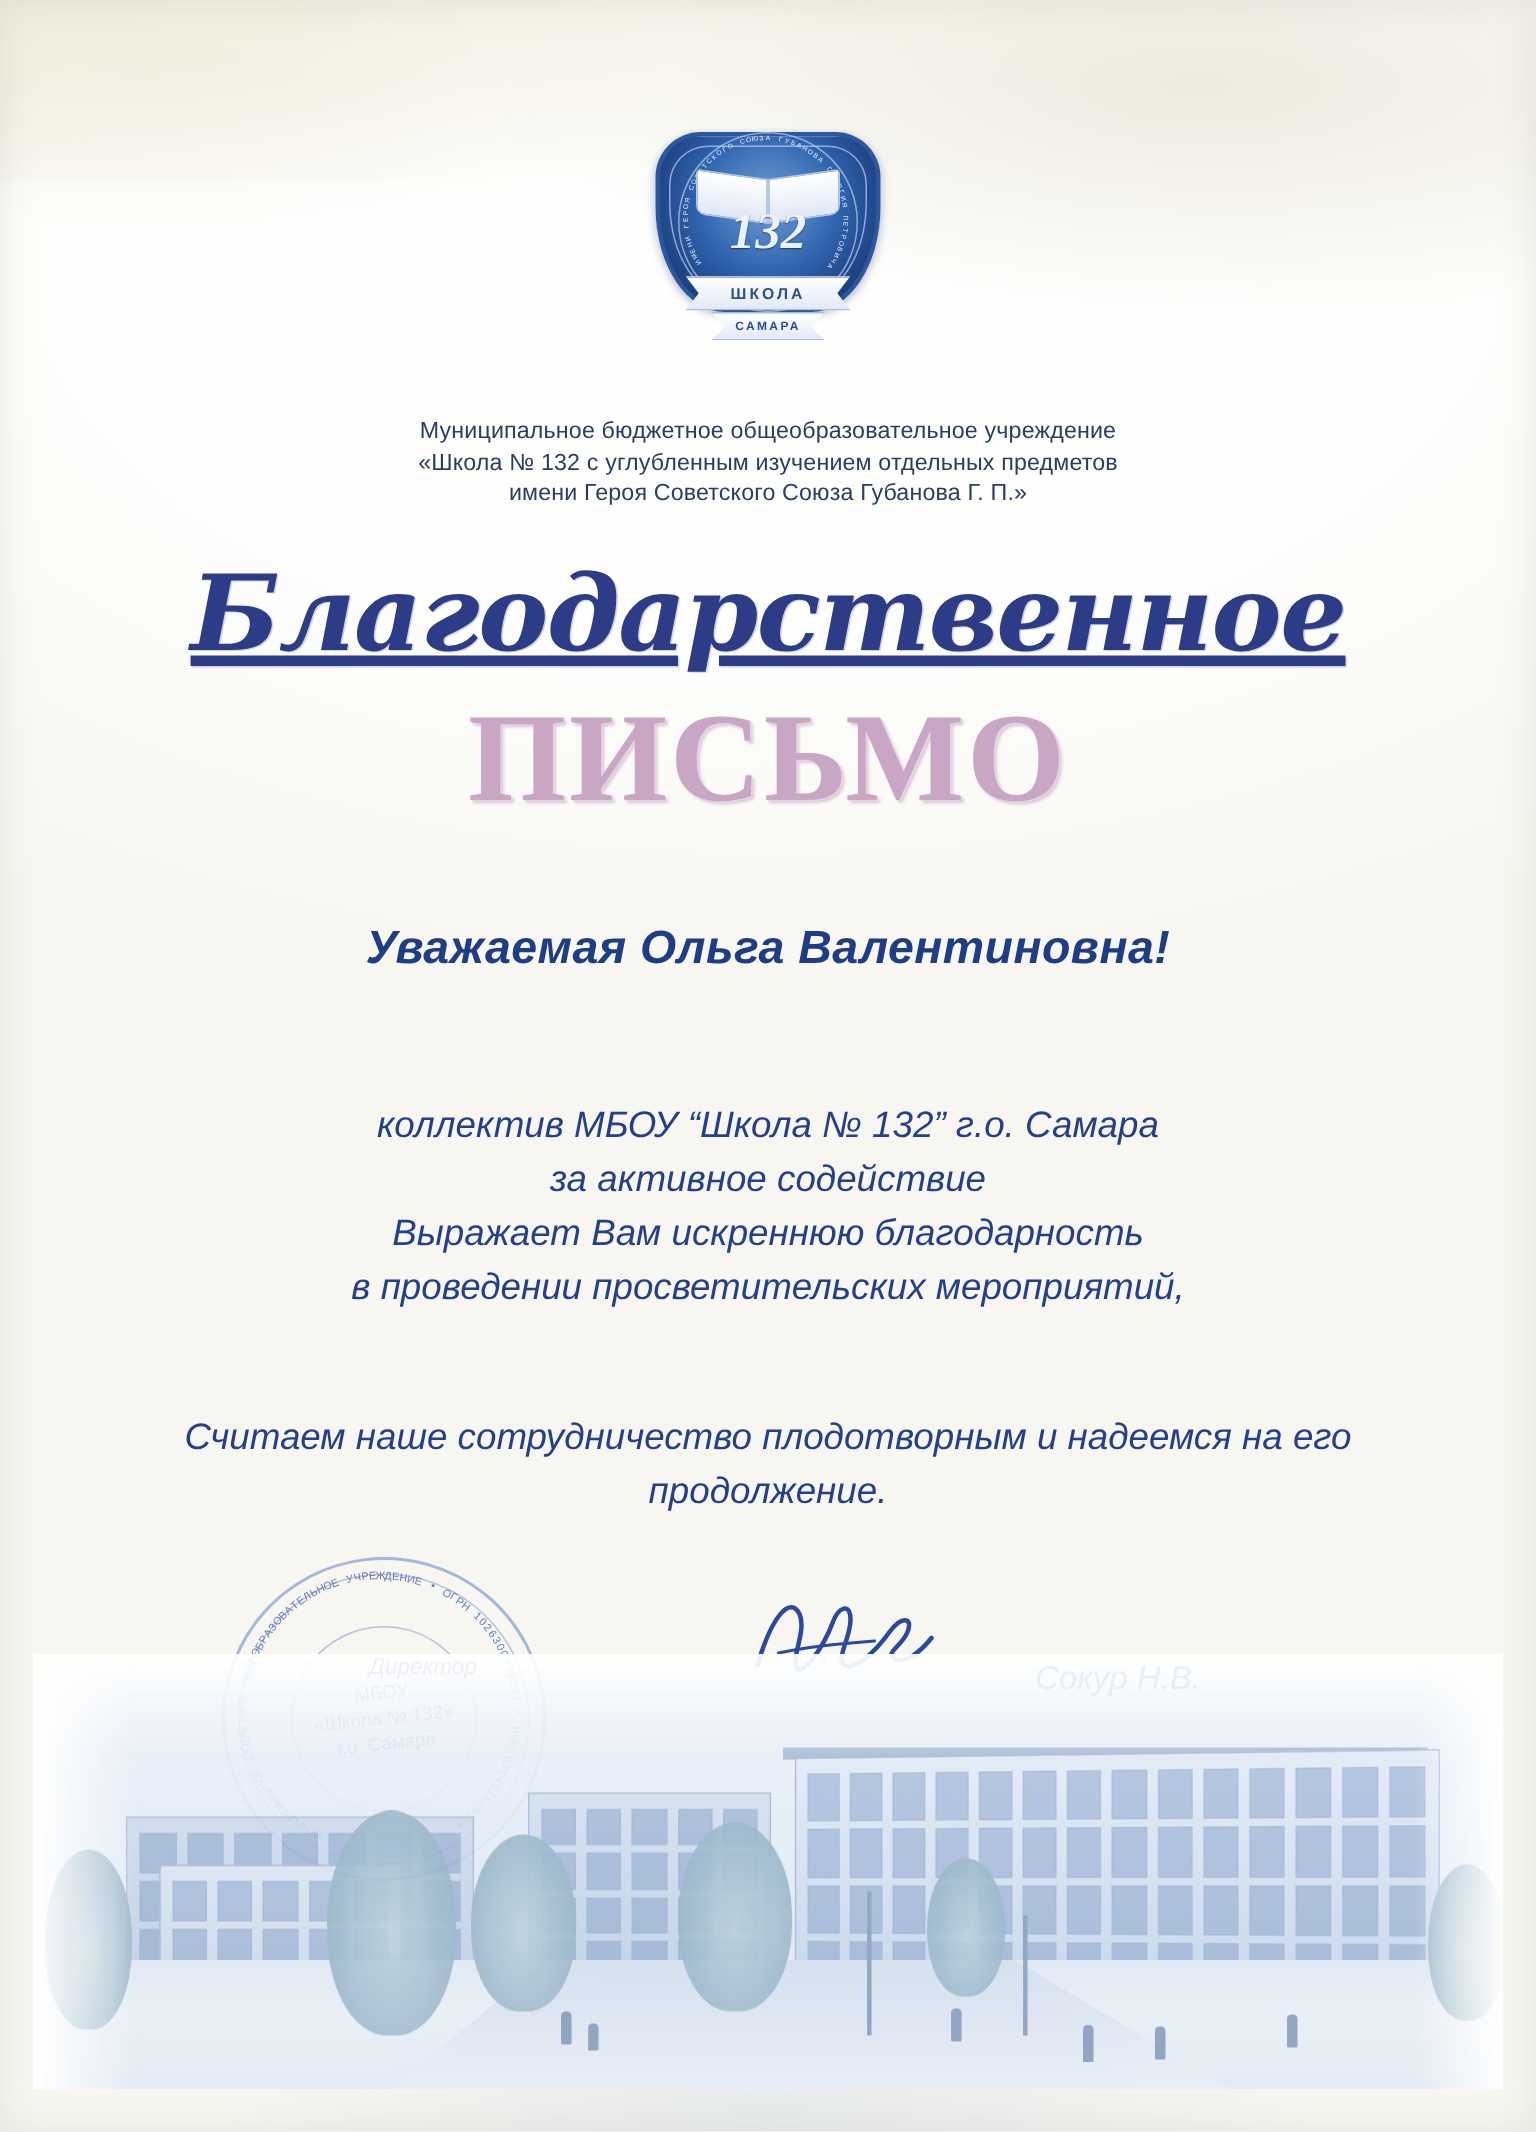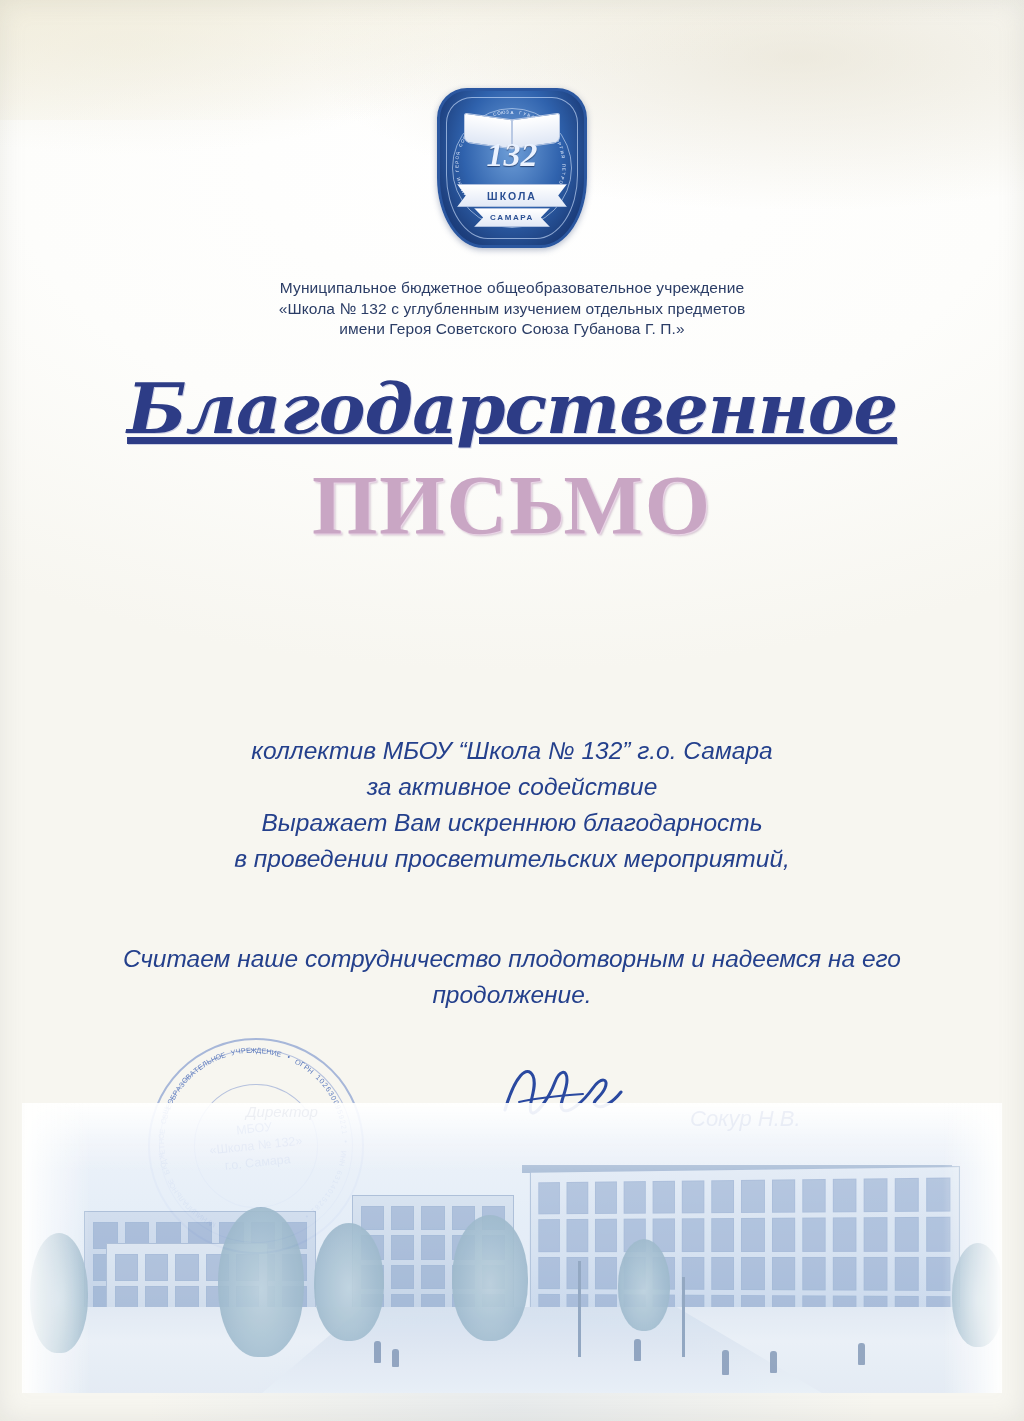--- a/index.html
+++ b/index.html
@@ -44,21 +44,21 @@
     pointer-events: none;
   }
 
   
   .emblem-wrap {
     position: absolute;
     top: 88px;
     left: 50%;
     transform: translateX(-50%);
     width: 150px;
-    height: 160px;
+    height: 120px;
   }
   .emblem-shield {
     position: absolute;
     inset: 0;
     border-radius: 30px 30px 46px 46px / 30px 30px 70px 70px;
     background:
       radial-gradient(ellipse at 50% 38%, #6f9fd8 0%, #2f62ad 48%, #1d3f7d 78%, #16306a 100%);
     border: 3px solid #2b57a0;
     box-shadow: 0 2px 6px rgba(40,60,110,.35);
   }
@@ -528,20 +528,21 @@
 
   <div class="org-block">
     <div>Муниципальное бюджетное общеобразовательное учреждение</div>
     <div>«Школа № 132 с углубленным изучением отдельных предметов</div>
     <div>имени Героя Советского Союза Губанова Г. П.»</div>
   </div>
 
   <div class="title-script">Благодарственное</div>
   <div class="title-main">ПИСЬМО</div>
 
+  <div class="salutation">Уважаемая Ольга Валентиновна!</div>
 
   <div class="body-block">
     <span class="ln">коллектив МБОУ “Школа № 132” г.о. Самара</span>
     <span class="ln">за активное содействие</span>
     <span class="ln">Выражает Вам искреннюю благодарность</span>
     <span class="ln">в проведении просветительских мероприятий,</span>
   </div>
 
   <div class="body-block2">
     <span class="ln">Считаем наше сотрудничество плодотворным</span>

